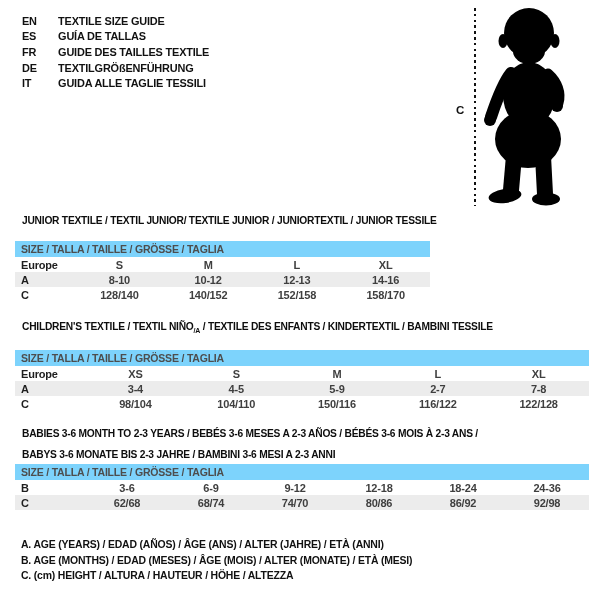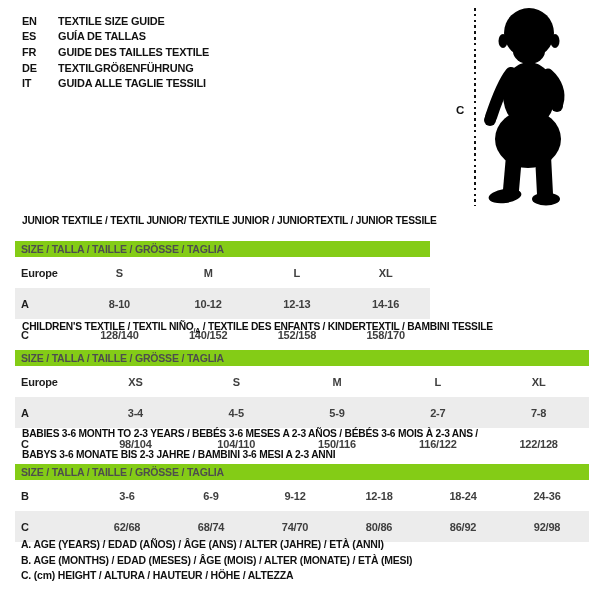--- a/index.html
+++ b/index.html
@@ -32,25 +32,25 @@
   #t3-title { top: 423px; line-height: 21px; }
   .sub { font-size: 7.5px; vertical-align: sub; }
 
   
   .size-table { position: absolute; left: 15px; }
   #t1 { top: 241px; width: 415px; }
   #t2 { top: 350px; width: 574px; }
   #t3 { top: 464px; width: 574px; }
 
   .size-bar {
-    height: 16px; background: #84cc16; display: flex; align-items: center;
+    height: 16px; background: #7dd3fc; display: flex; align-items: center;
     padding-left: 6px; box-sizing: border-box;
     font-size: 10.5px; font-weight: bold; color: #4d4d4d; letter-spacing: -0.2px;
   }
-  .t-row { display: flex; height: 31px; align-items: center; font-size: 11px; font-weight: bold; color: #3f3f3f; }
+  .t-row { display: flex; height: 15px; align-items: center; font-size: 11px; font-weight: bold; color: #3f3f3f; }
   .t-row.alt { background: #ececec; }
   .t-row .lbl { padding-left: 6px; box-sizing: border-box; color: #1e1e1e; letter-spacing: -0.2px; }
   #t1 .lbl { width: 60px; }
   #t2 .lbl, #t3 .lbl { width: 70px; }
   .t-row .cell { flex: 1; text-align: center; letter-spacing: -0.2px; }
 
   
   .footnotes { position: absolute; left: 21px; top: 537px; transform: scaleX(0.95); transform-origin: left top; }
   .footnote { font-weight: bold; font-size: 11px; color: #111; line-height: 15.6px; letter-spacing: -0.2px; white-space: nowrap; }
 </style>

